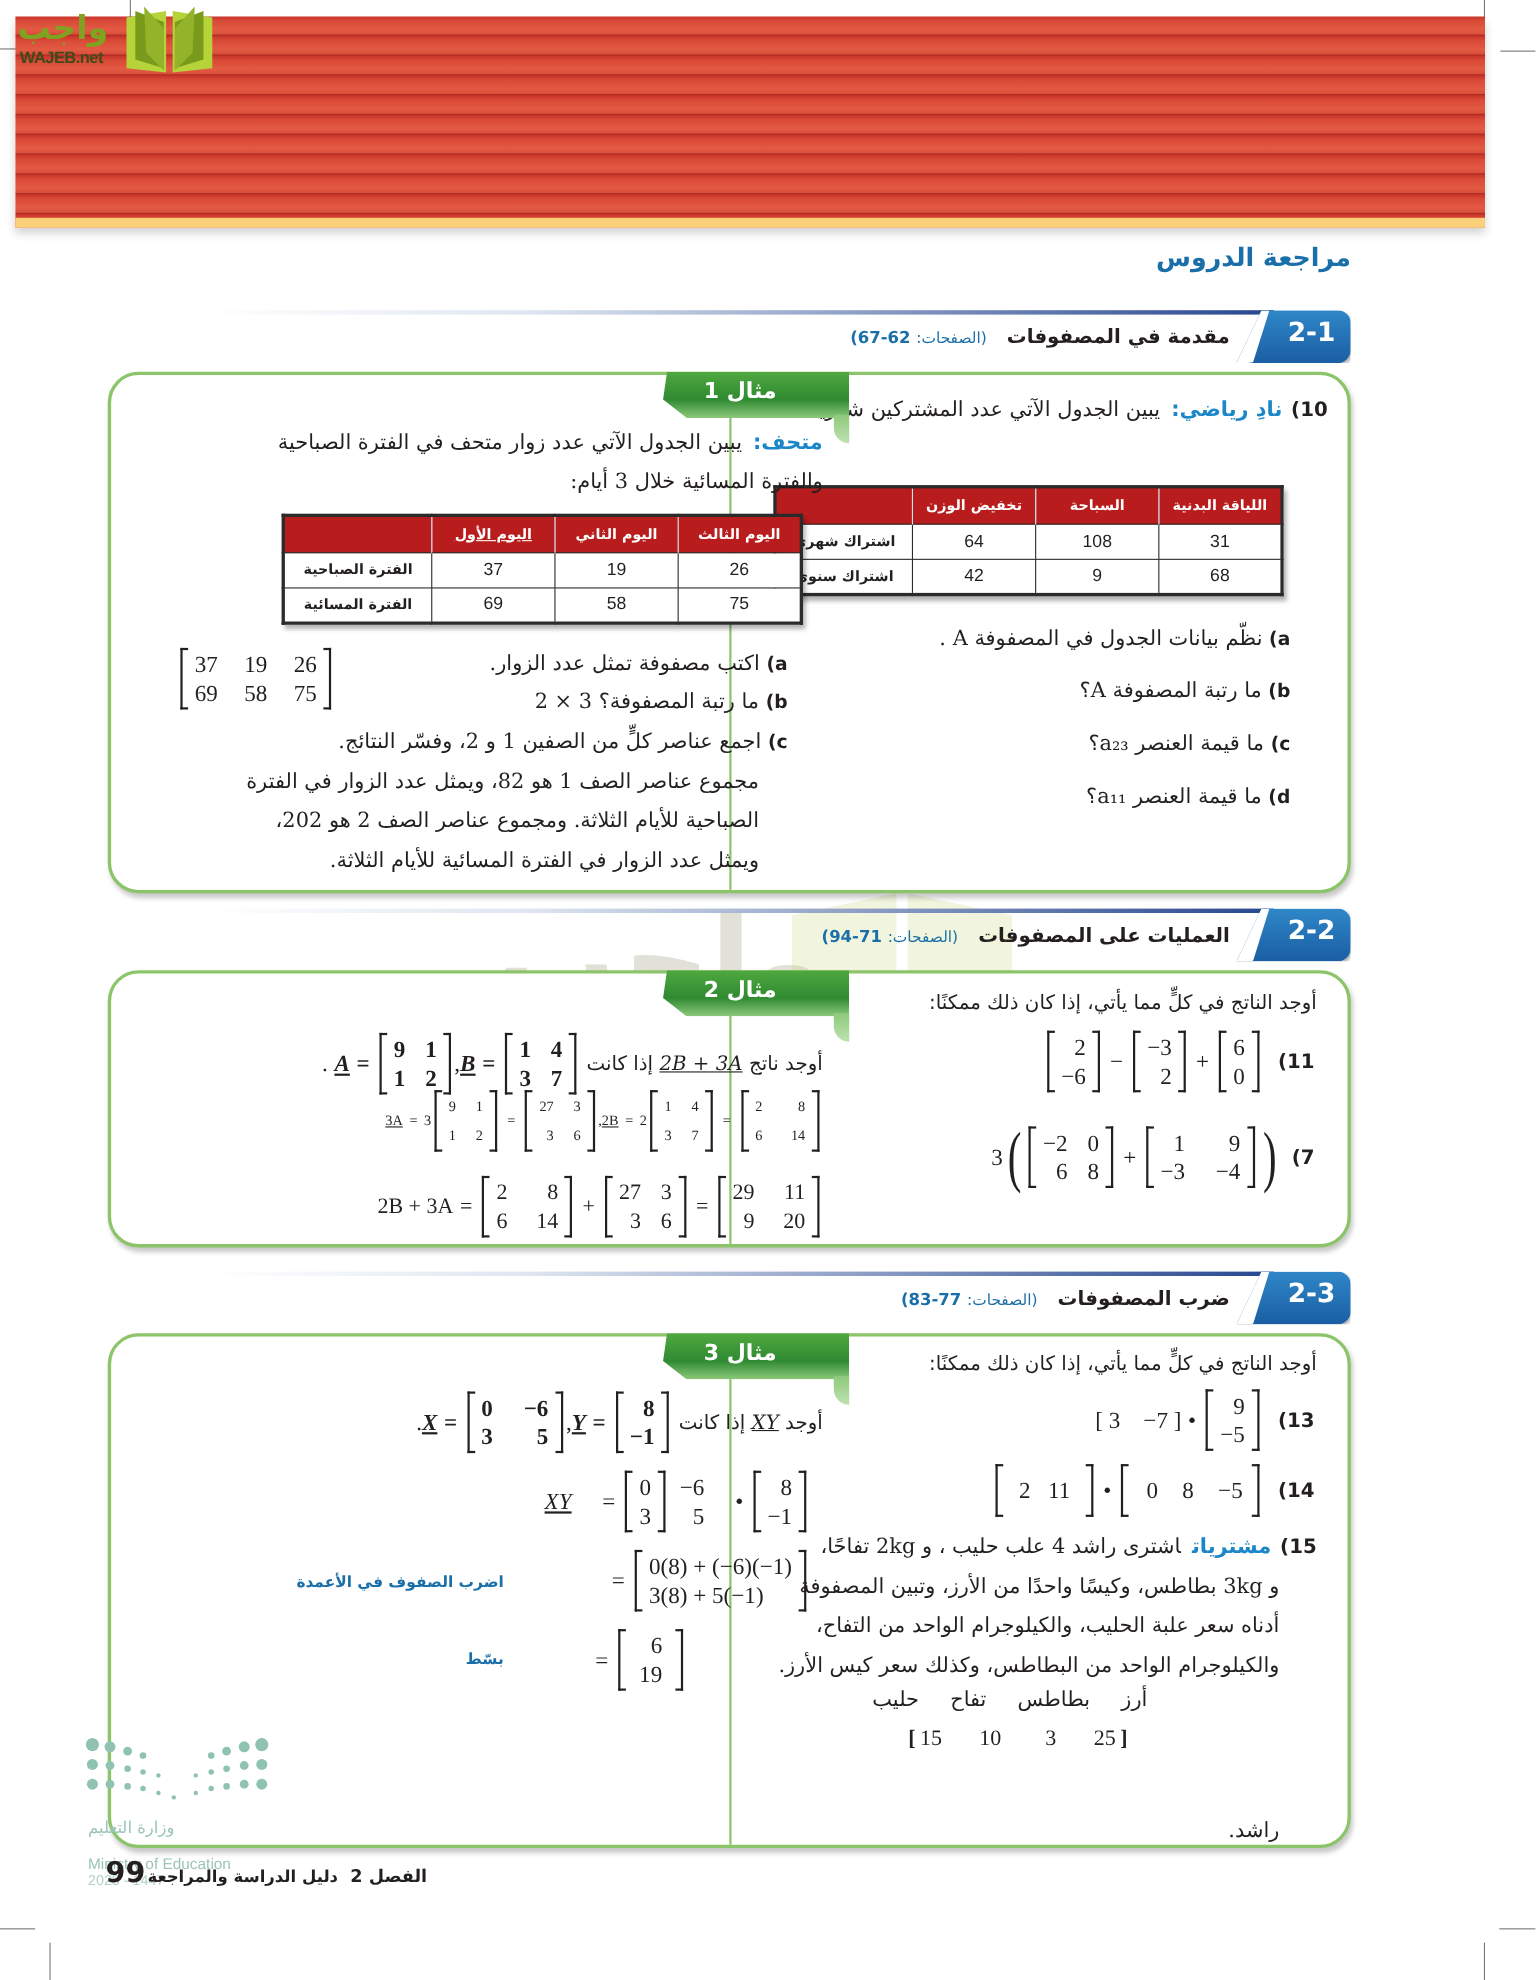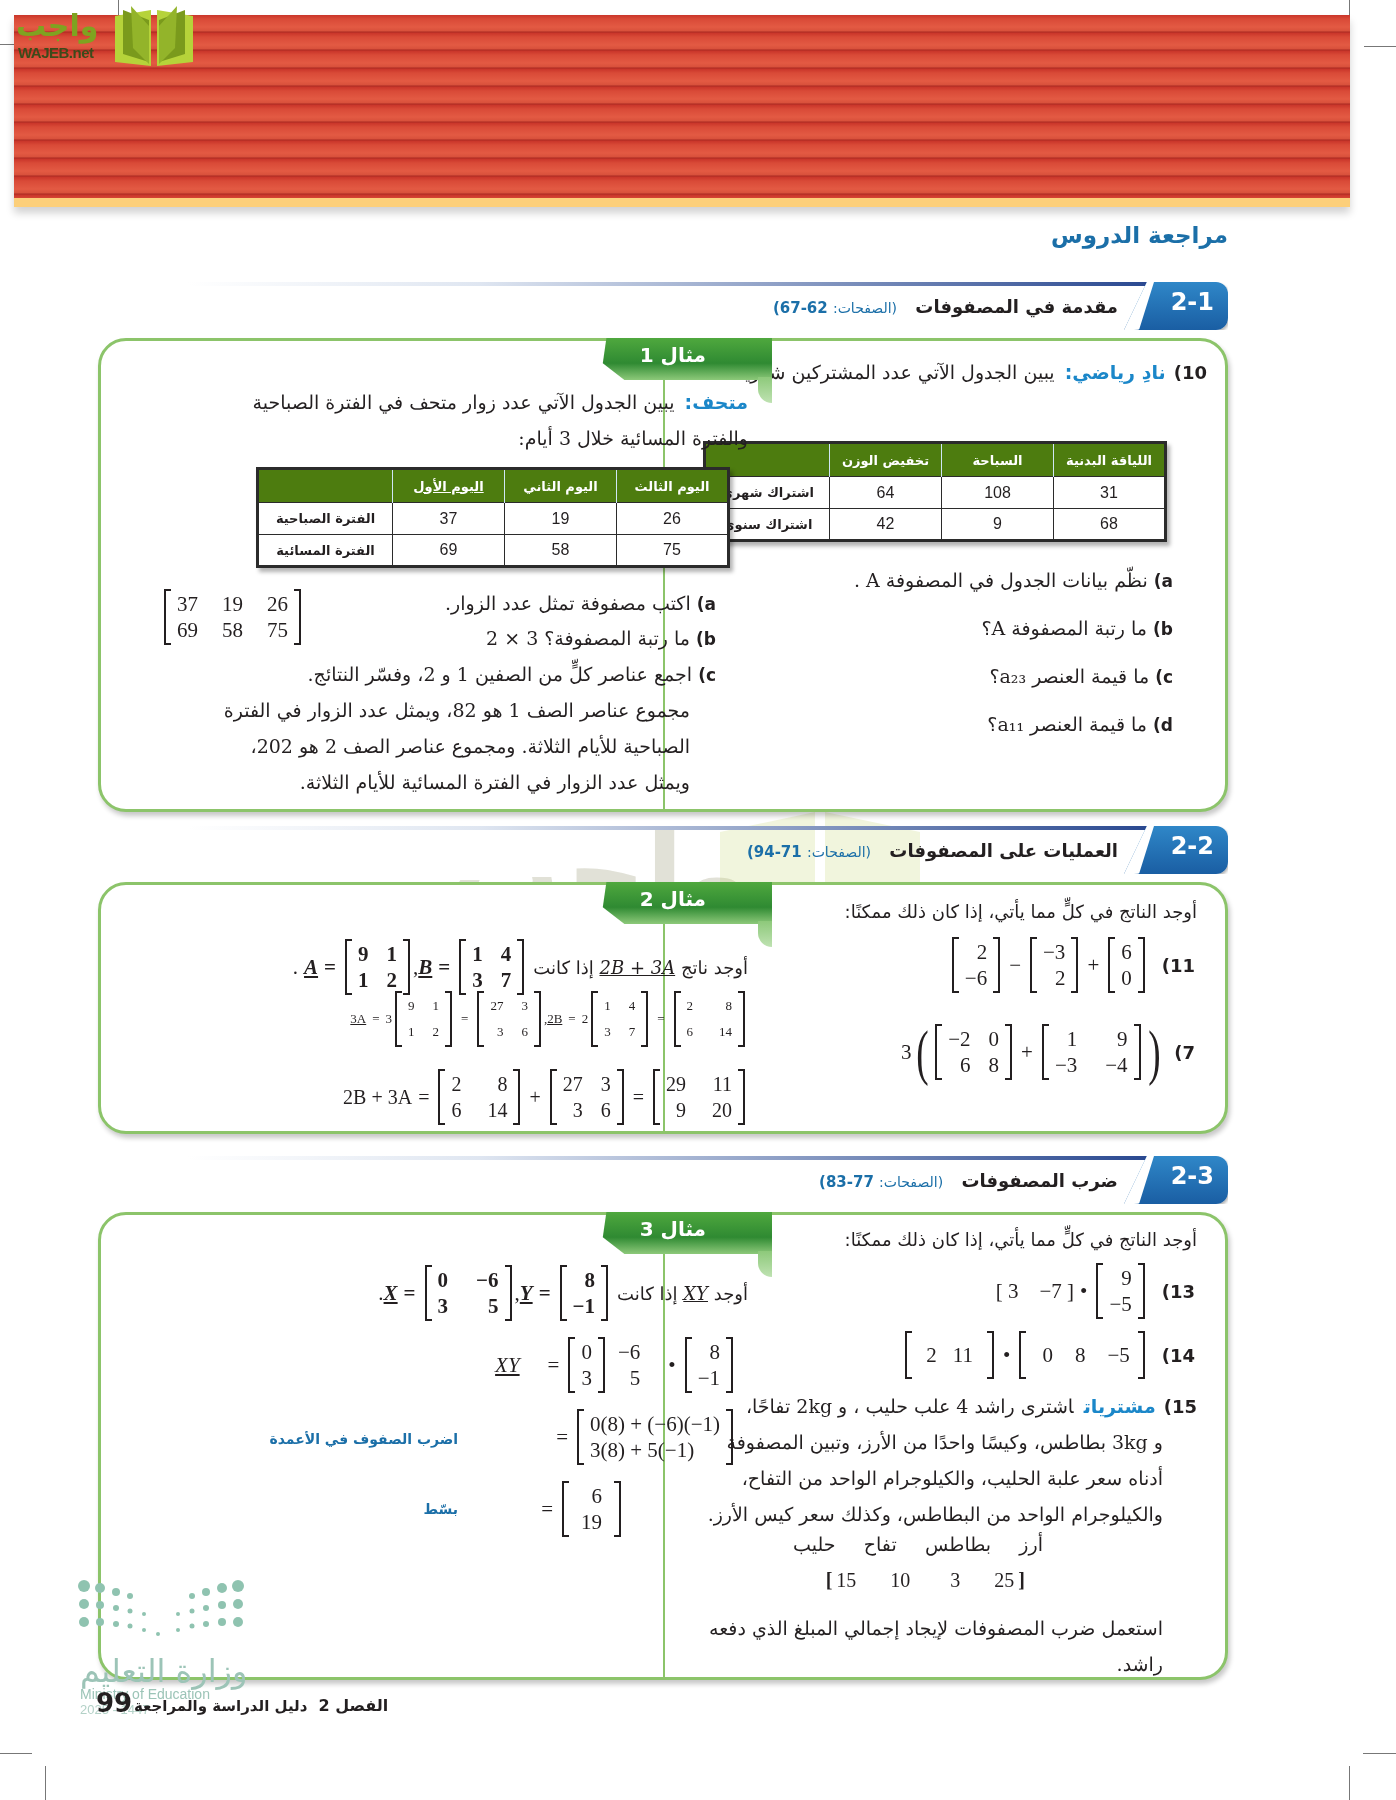--- a/index.html
+++ b/index.html
@@ -48,40 +48,40 @@
   .ex-tab-curve { position: absolute; right: 0; top: 36px; width: 14px; height: 26px; background: linear-gradient(#8dc97a,#bfe2b2); border-bottom-left-radius: 14px; }
 
   .txt { position: absolute; font-size: 19px; line-height: 34px; white-space: nowrap; }
   .lbl { font-family: "DejaVu Sans", sans-serif; font-weight: bold; font-size: 17px; }
   .kw { font-family: "DejaVu Sans", sans-serif; font-weight: bold; color: #1b87c9; font-size: 19px; margin-left: 10px; }
   .qn { font-family: "DejaVu Sans", sans-serif; font-weight: bold; font-size: 18px; margin-left: 8px; }
   .blue-note { position: absolute; font-family: "DejaVu Sans", sans-serif; font-weight: bold; color: #1b6fa8; font-size: 14px; }
 
   
   table.dt { position: absolute; border-collapse: collapse; border: 3px solid #2b2b2b; box-shadow: 3px 4px 4px rgba(0,0,0,0.3); direction: rtl; }
-  table.dt th { background: #4d7c0f; color: #fff; font-family: "DejaVu Sans", sans-serif; font-weight: bold; font-size: 13px; height: 34px; border-left: 1px solid #cfe6f6; padding: 0 8px; }
+  table.dt th { background: #b91c1c; color: #fff; font-family: "DejaVu Sans", sans-serif; font-weight: bold; font-size: 13px; height: 34px; border-left: 1px solid #cfe6f6; padding: 0 8px; }
   table.dt td { font-family: "Liberation Sans", sans-serif; font-size: 16px; height: 32px; text-align: center; border: 1px solid #2b2b2b; background: #fff; }
   table.dt td.rh { font-family: "DejaVu Sans", sans-serif; font-weight: bold; font-size: 13px; }
 
   
   .math { position: absolute; direction: ltr; font-family: "Liberation Serif", serif; font-size: 21px; display: flex; align-items: center; white-space: nowrap; }
   .mx { display: inline-flex; align-items: stretch; margin: 0 3px; }
   .mx .br { width: 7px; border: 2px solid #231f20; }
   .mx .br.l { border-right: none; }
   .mx .br.r { border-left: none; }
   .mx .cells { display: grid; column-gap: 18px; padding: 2px 6px; line-height: 26px; text-align: right; }
   .u { text-decoration: underline; font-style: italic; }
   .b { font-weight: bold; }
   .op { margin: 0 6px; }
   .paren { font-size: 62px; line-height: 62px; font-weight: 100; transform: scaleX(0.6); display: inline-block; }
 
   .footer-title { position: absolute; left: 134px; top: 1696px; font-family: "DejaVu Sans", sans-serif; font-weight: bold; font-size: 16px; white-space: nowrap; }
   .page-num { position: absolute; left: 96px; top: 1688px; font-family: "DejaVu Sans", sans-serif; font-weight: bold; font-size: 26px; direction: ltr; }
   .moe { position: absolute; left: 78px; top: 1578px; width: 180px; height: 140px; color: #7ab3a4; direction: ltr; }
-  .moe-ar { position: absolute; left: 2px; top: 74px; font-family: "DejaVu Sans", sans-serif; font-size: 32px; color: #9cc4b7; }
+  .moe-ar { position: absolute; left: 2px; top: 74px; font-family: "DejaVu Sans", sans-serif; font-size: 15px; color: #9cc4b7; }
   .moe-en { position: absolute; left: 2px; top: 108px; font-family: "Liberation Sans", sans-serif; font-size: 14px; color: #9cc4b7; }
   .moe-yr { position: absolute; left: 2px; top: 124px; font-family: "Liberation Sans", sans-serif; font-size: 13px; color: #b3d1c7; }
 
   .wm { position: absolute; font-family: "DejaVu Sans", sans-serif; font-weight: bold; color: rgba(170,170,140,0.35); pointer-events: none; direction: ltr; }
 </style>
 </head>
 <body>
 
 <div class="crop" style="left:118px;top:0;width:1px;height:36px;"></div>
 <div class="crop" style="left:0;top:44px;width:24px;height:1px;"></div>
@@ -484,21 +484,20 @@
       <span>حليب</span>
     </div>
     <div class="math" style="right:200px;top:354px;font-size:20px;">
       <span class="b">[</span>
       <span style="margin:0 14px 0 4px;">15</span>
       <span style="margin:0 20px;">10</span>
       <span style="margin:0 20px;">3</span>
       <span style="margin:0 4px 0 14px;">25</span>
       <span class="b">]</span>
     </div>
-    <div class="txt" style="right:62px;top:396px;">استعمل ضرب المصفوفات لإيجاد إجمالي المبلغ الذي دفعه</div>
     <div class="txt" style="right:62px;top:432px;">راشد.</div>
   </div>
 
   <div class="left-col">
     <div class="ex-tab">
         <span>مثال 3</span>
       </div>
     <div class="ex-tab-curve"></div>
 
     <div class="math" style="right:24px;top:50px;">

